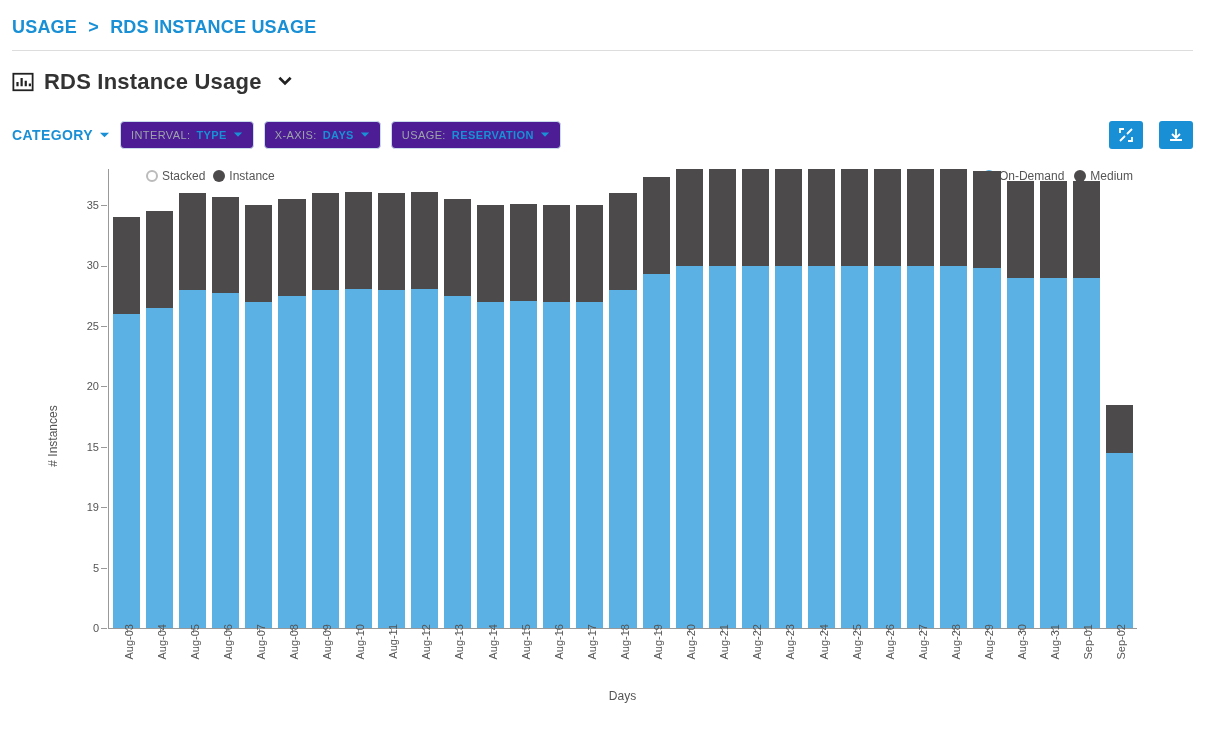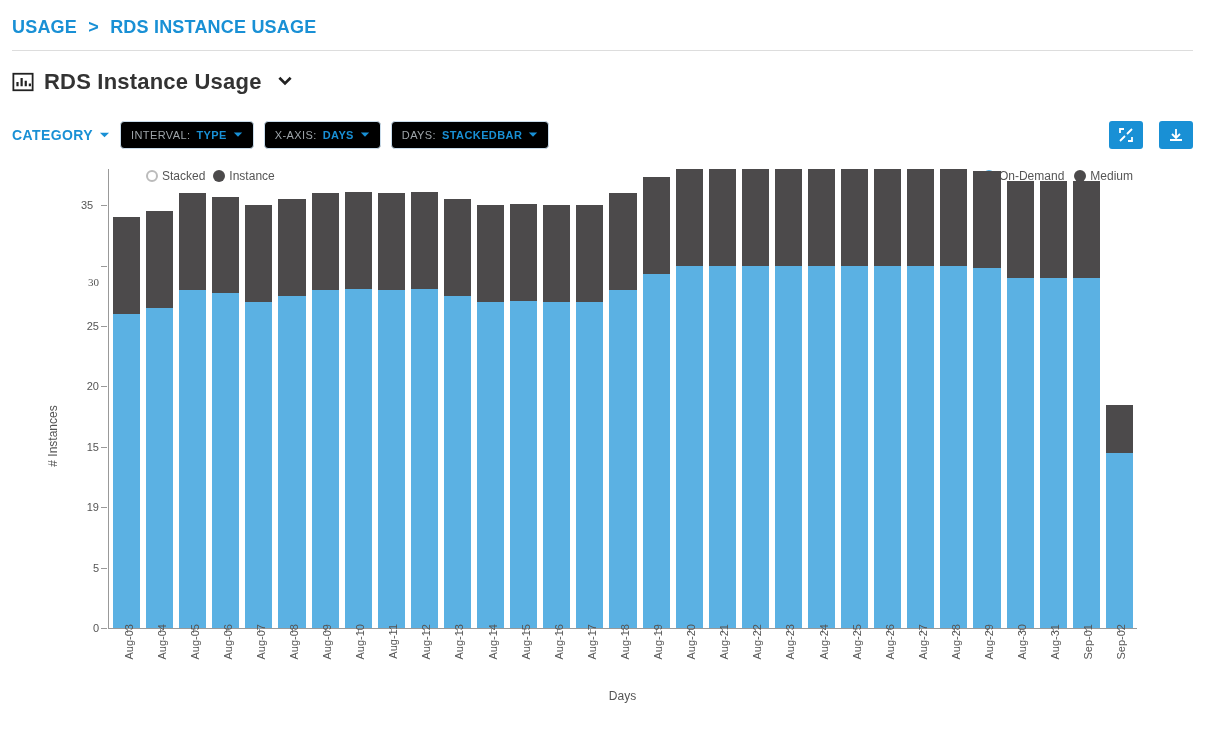--- a/index.html
+++ b/index.html
@@ -32,21 +32,21 @@
   .title-row{display:flex;align-items:center;gap:10px;margin:18px 0 26px 0;}
   .title-row .bar-icon{display:inline-flex;}
   .title-row h1{margin:0;font-size:22px;letter-spacing:.2px;font-weight:800;font-family:"Arial Narrow",Arial,sans-serif;font-stretch:condensed;}
   .title-row .chev{margin-left:4px;cursor:pointer;}
   .title-row .subtitle{color:var(--blue2);font-size:15px;font-weight:700;margin-left:8px;font-family:"Arial Narrow",Arial,sans-serif;font-stretch:condensed;}
 
   
   .filter-row{display:flex;align-items:center;gap:10px;margin-bottom:8px;}
   .filters-label{color:var(--blue2);font-weight:800;font-size:14px;letter-spacing:.4px;font-family:"Arial Narrow",Arial,sans-serif;font-stretch:condensed;display:inline-flex;align-items:center;gap:6px;cursor:pointer;}
   .filters-label svg{width:11px;height:11px;}
-  .filter-chip{display:inline-flex;align-items:center;gap:6px;height:28px;padding:0 10px;border:1px solid #C9DCEB;border-radius:4px;background:#000000;font-size:11px;font-family:"Arial Narrow",Arial,sans-serif;font-stretch:condensed;cursor:pointer;}
+  .filter-chip{display:inline-flex;align-items:center;gap:6px;height:28px;padding:0 10px;border:1px solid #C9DCEB;border-radius:4px;background:#4c1d95;font-size:11px;font-family:"Arial Narrow",Arial,sans-serif;font-stretch:condensed;cursor:pointer;}
   .filter-chip .k{color:#9EA4A9;letter-spacing:.4px;}
   .filter-chip .v{color:var(--blue2);font-weight:700;letter-spacing:.4px;}
   .filter-chip svg{width:10px;height:10px;}
   .spacer{flex:1;}
   .icon-btn{width:34px;height:28px;border-radius:3px;background:var(--blue2);display:inline-flex;align-items:center;justify-content:center;cursor:pointer;}
   .icon-btn+ .icon-btn{margin-left:6px;}
   .icon-btn svg{width:16px;height:16px;fill:#fff;stroke:#fff;}
 
   
   .chart-wrap{position:relative;margin-top:14px;margin-left:40px;margin-right:0;}
@@ -116,22 +116,22 @@
       </svg>
   </span>
   <span class="filter-chip">
     <span class="k">X-AXIS:</span>
     <span class="v">DAYS</span>
     <svg viewBox="0 0 12 12">
         <path d="M1 3l5 5 5-5z" fill="#1990D5"></path>
       </svg>
   </span>
   <span class="filter-chip">
-    <span class="k">DAYS:</span>
-    <span class="v">STACKEDBAR</span>
+    <span class="k">USAGE:</span>
+    <span class="v">RESERVATION</span>
     <svg viewBox="0 0 12 12">
         <path d="M1 3l5 5 5-5z" fill="#1990D5"></path>
       </svg>
   </span>
 
   <span class="spacer"></span>
   <span class="icon-btn">
     <svg viewBox="0 0 16 16">
         <path d="M2 6V2h4M14 10v4h-4M9 7l5-5M7 9l-5 5" fill="none" stroke-width="1.8"></path>
       </svg>
@@ -362,19 +362,19 @@
       <div class="ytick-label" style="top: 398.605px;">5</div>
       <div class="ytick" style="top: 338.211px;"></div>
       <div class="ytick-label" style="top: 338.211px;">19</div>
       <div class="ytick" style="top: 277.816px;"></div>
       <div class="ytick-label" style="top: 277.816px;">15</div>
       <div class="ytick" style="top: 217.421px;"></div>
       <div class="ytick-label" style="top: 217.421px;">20</div>
       <div class="ytick" style="top: 157.026px;"></div>
       <div class="ytick-label" style="top: 157.026px;">25</div>
       <div class="ytick" style="top: 96.6316px;"></div>
-      <div class="ytick-label" style="top: 113px; font-family: Liberation Serif, serif;">30</div>
+      <div class="ytick-label" style="top: 96px;">30</div>
       <div class="ytick" style="top: 36.2368px;"></div>
-      <div class="ytick-label" style="top: 36.2368px; text-align: center;">35</div>
+      <div class="ytick-label" style="top: 36.2368px;">35</div>
     </div>
   <div class="cat-labels"></div>
   <div class="xlabel">Days</div>
 </div>
 
 </body></html>

